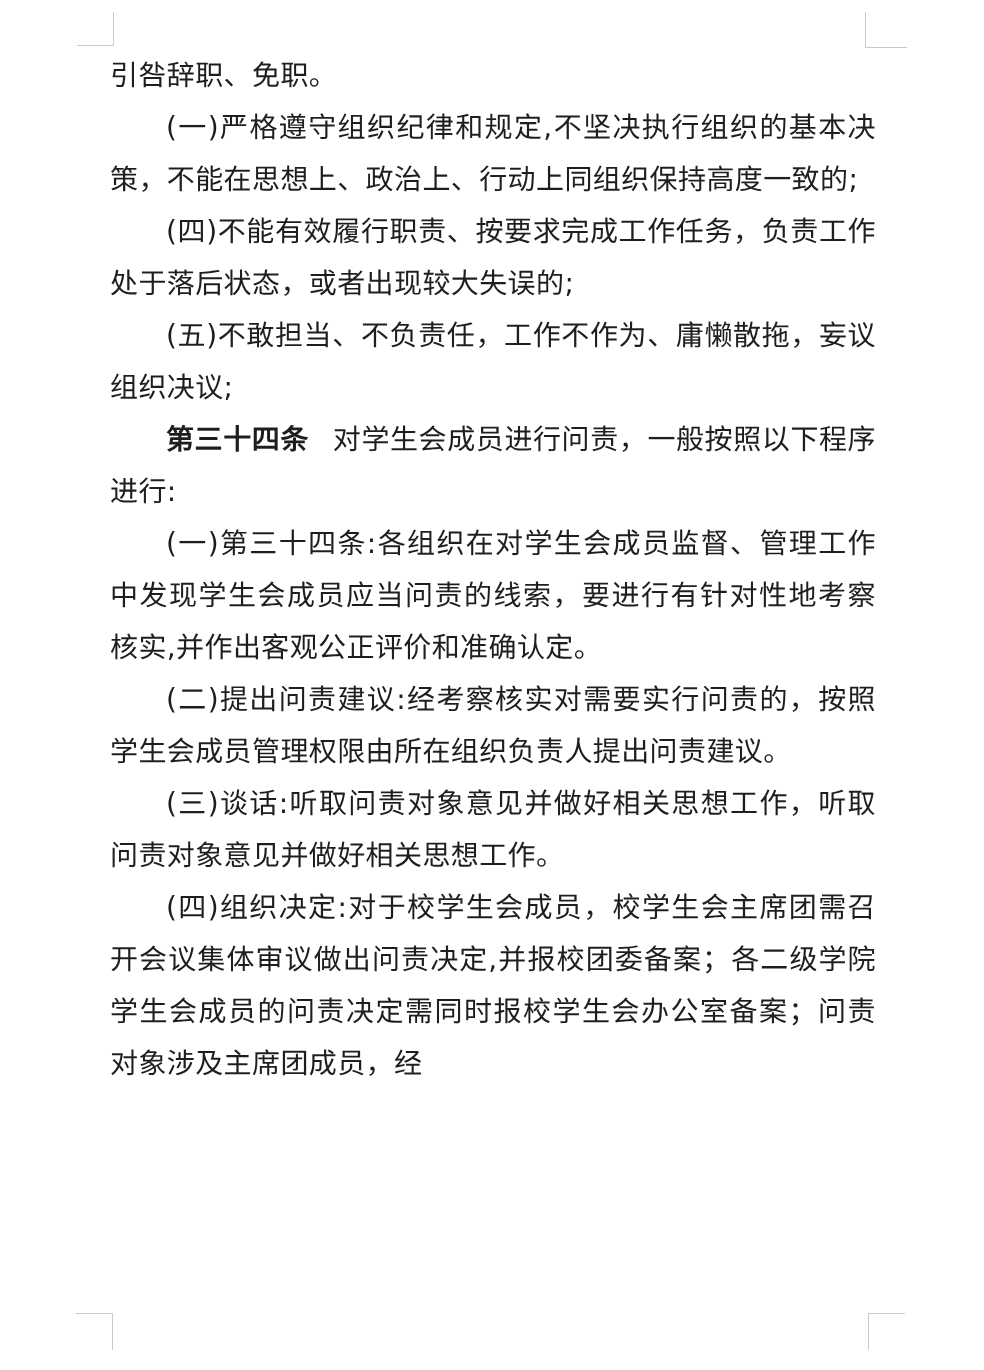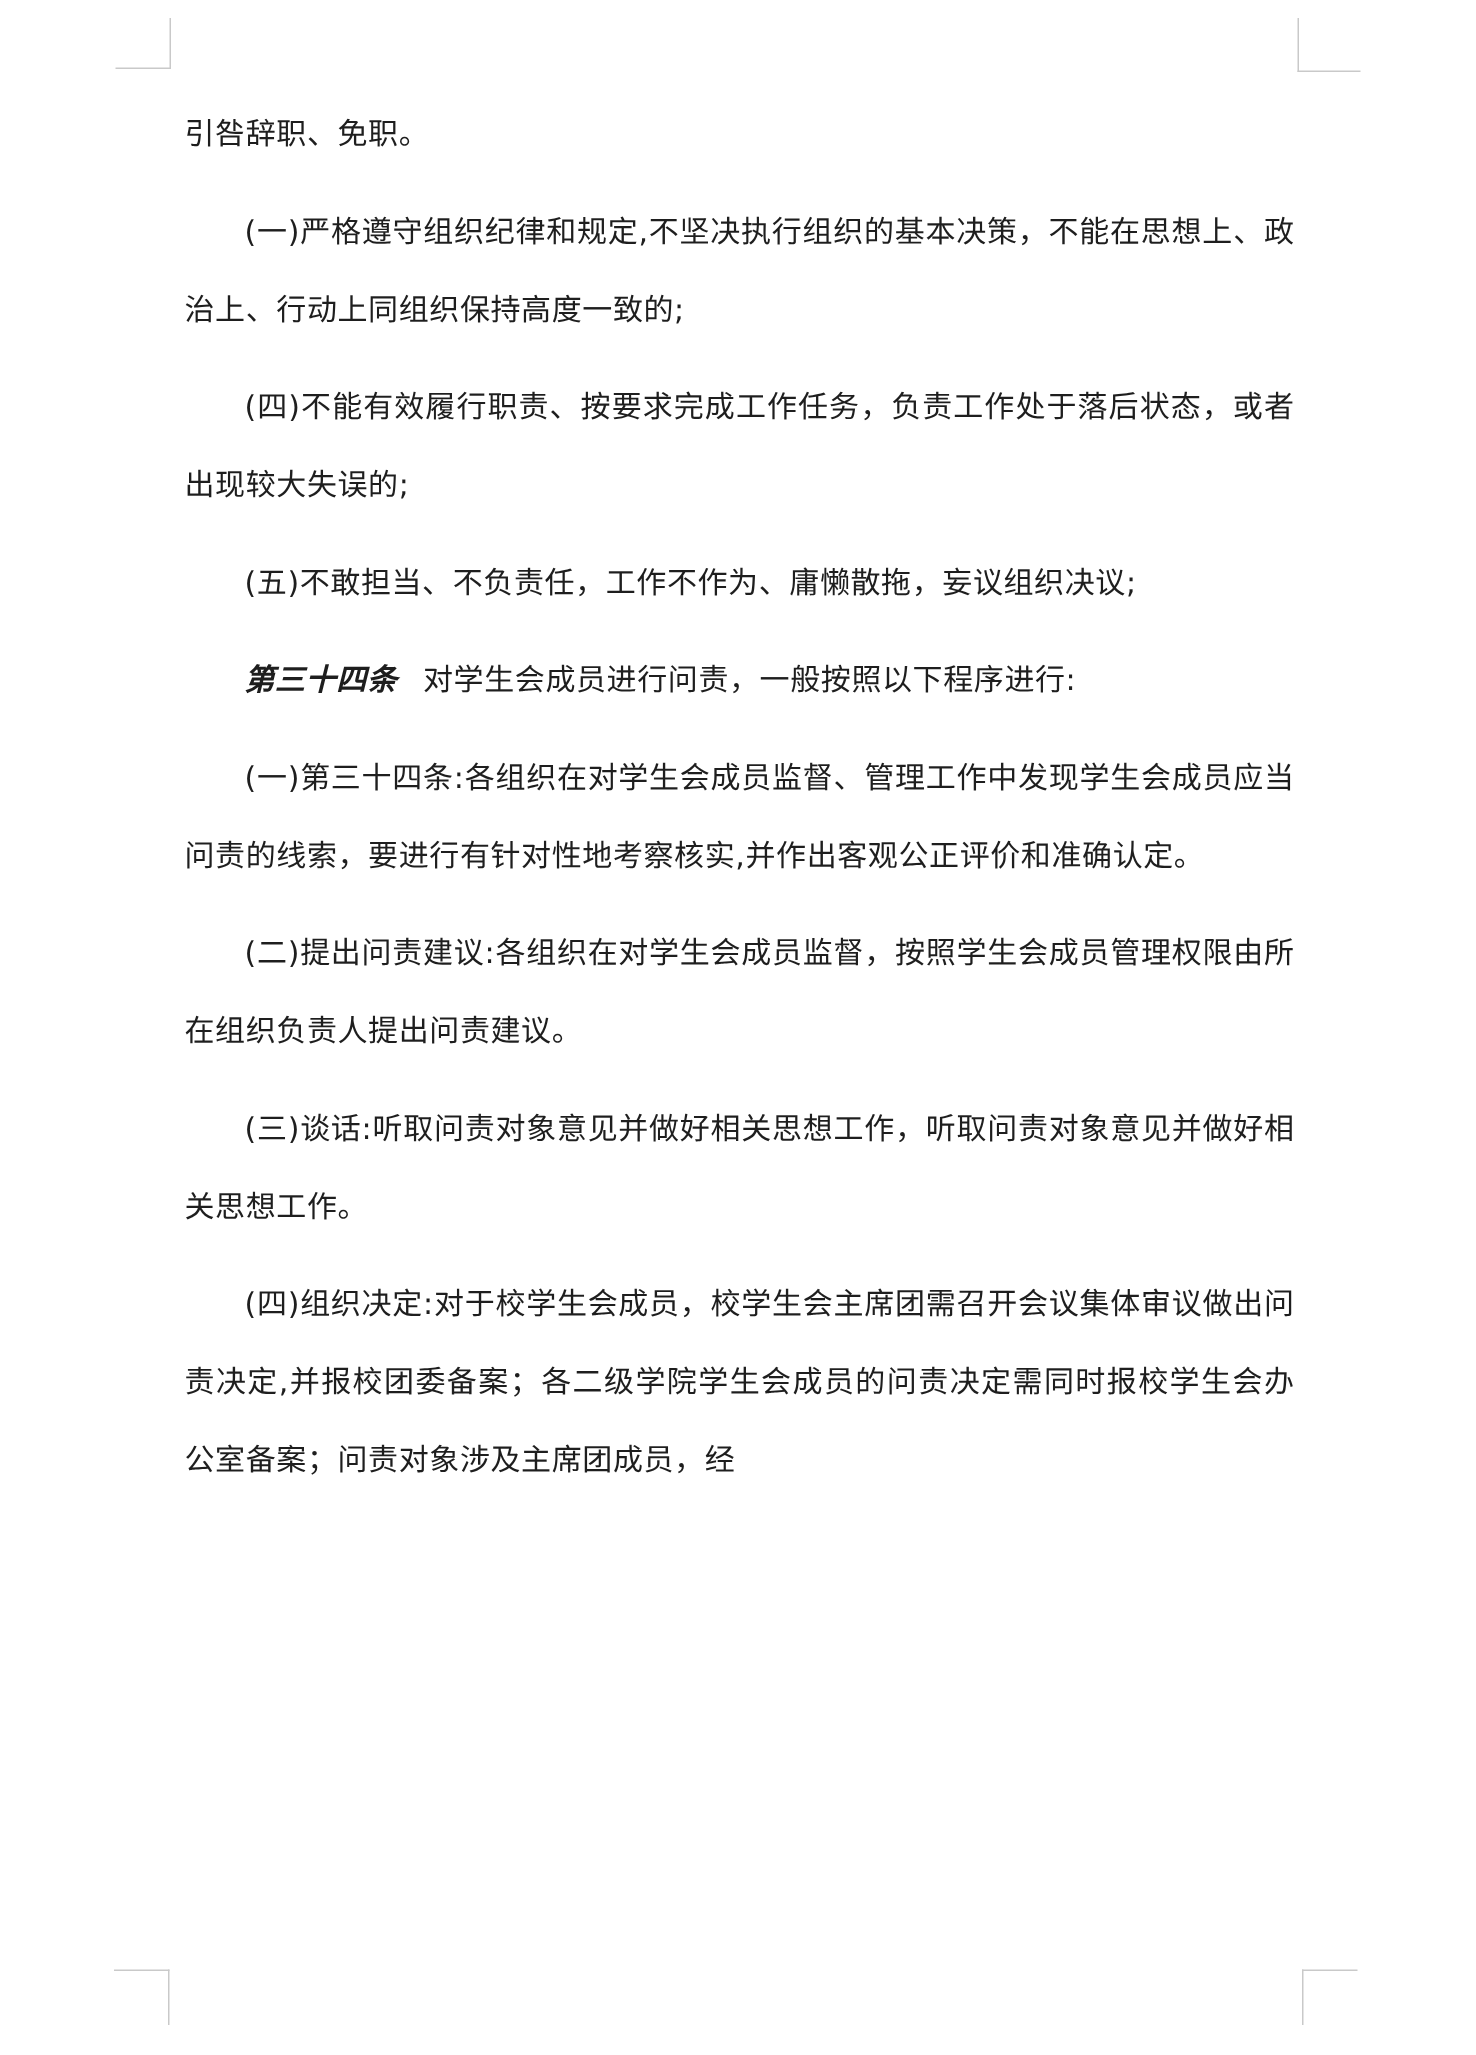--- a/index.html
+++ b/index.html
@@ -26,51 +26,50 @@
   .mark-bl { left: 76px;  top: 1313px; border-right: 1px solid var(--mark, #c9c9c9); border-top: 1px solid var(--mark, #c9c9c9); height: 36px; }
   .mark-br { left: 868px; top: 1313px; border-left:  1px solid var(--mark, #c9c9c9); border-top: 1px solid var(--mark, #c9c9c9); height: 36px; }
 
   .content {
     position: absolute;
     left: 110px;
     top: 50px;
     width: 766px;
   }
   p.para {
-    margin: 13px;
+    margin: 0;
     padding: 0;
-    font-size: 20px;
+    font-size: 28px;
     line-height: 52px;
     letter-spacing: 0.4px;
     color: var(--text, #1e1e1e);
     text-align: justify;
     text-indent: 2em;
     word-break: break-all;
   }
   p.para.no-indent { text-indent: 0; }
   strong.article-no {
     font-weight: bold;
     margin-right: 0.85em;
-    font-style: italic;
   }
 </style>
 </head>
 <body>
 
 <div class="page">
   <div class="mark mark-tl"></div>
   <div class="mark mark-tr"></div>
   <div class="mark mark-bl"></div>
   <div class="mark mark-br"></div>
 
   <main class="content">
 
   <p class="para no-indent">引咎辞职、免职。</p>
       <p class="para">(一)严格遵守组织纪律和规定,不坚决执行组织的基本决策，不能在思想上、政治上、行动上同组织保持高度一致的;</p>
       <p class="para">(四)不能有效履行职责、按要求完成工作任务，负责工作处于落后状态，或者出现较大失误的;</p>
       <p class="para">(五)不敢担当、不负责任，工作不作为、庸懒散拖，妄议组织决议;</p>
       <p class="para"><strong class="article-no">第三十四条</strong>对学生会成员进行问责，一般按照以下程序进行:</p>
       <p class="para">(一)第三十四条:各组织在对学生会成员监督、管理工作中发现学生会成员应当问责的线索，要进行有针对性地考察核实,并作出客观公正评价和准确认定。</p>
-      <p class="para">(二)提出问责建议:各组织在对学生会成员监督，按照学生会成员管理权限由所在组织负责人提出问责建议。</p>
+      <p class="para">(二)提出问责建议:经考察核实对需要实行问责的，按照学生会成员管理权限由所在组织负责人提出问责建议。</p>
       <p class="para">(三)谈话:听取问责对象意见并做好相关思想工作，听取问责对象意见并做好相关思想工作。</p>
       <p class="para">(四)组织决定:对于校学生会成员，校学生会主席团需召开会议集体审议做出问责决定,并报校团委备案；各二级学院学生会成员的问责决定需同时报校学生会办公室备案；问责对象涉及主席团成员，经</p>
     </main>
 </div>
 
 </body></html>

